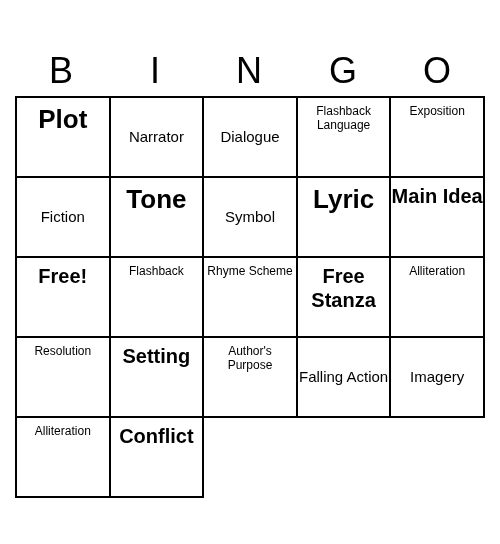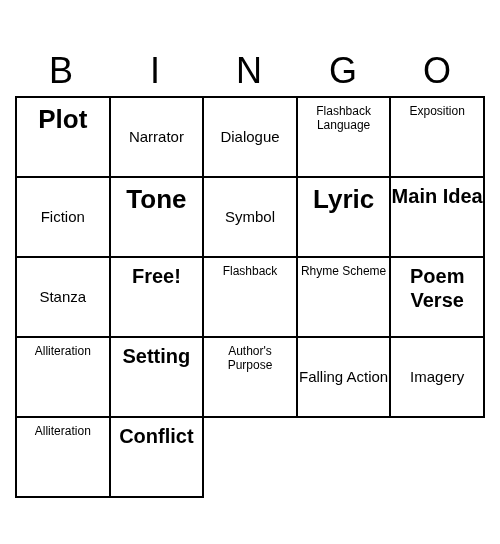--- a/index.html
+++ b/index.html
@@ -98,36 +98,36 @@
       <div class="bingo-cell">
         <span class="cell-text size-md">Symbol</span>
       </div>
       <div class="bingo-cell">
         <span class="cell-text size-xl">Lyric</span>
       </div>
       <div class="bingo-cell">
         <span class="cell-text size-lg">Main Idea</span>
       </div>
       <div class="bingo-cell">
-        <span class="cell-text size-md">Stanza</span>
-      </div>
-      <div class="bingo-cell">
         <span class="cell-text size-lg">Free!</span>
       </div>
       <div class="bingo-cell">
         <span class="cell-text size-sm">Flashback</span>
       </div>
       <div class="bingo-cell">
         <span class="cell-text size-sm">Rhyme Scheme</span>
       </div>
       <div class="bingo-cell">
-        <span class="cell-text size-lg">Poem Verse</span>
+        <span class="cell-text size-lg">Free Stanza</span>
       </div>
       <div class="bingo-cell">
         <span class="cell-text size-sm">Alliteration</span>
+      </div>
+      <div class="bingo-cell">
+        <span class="cell-text size-sm">Resolution</span>
       </div>
       <div class="bingo-cell">
         <span class="cell-text size-lg">Setting</span>
       </div>
       <div class="bingo-cell">
         <span class="cell-text size-sm">Author's Purpose</span>
       </div>
       <div class="bingo-cell">
         <span class="cell-text size-md">Falling Action</span>
       </div>

